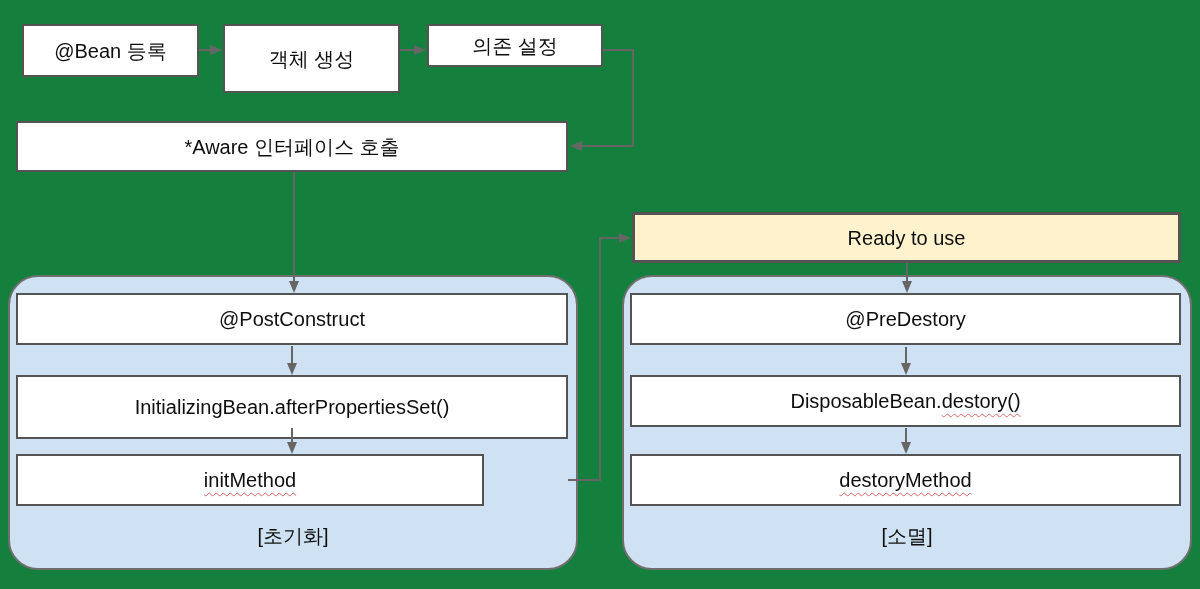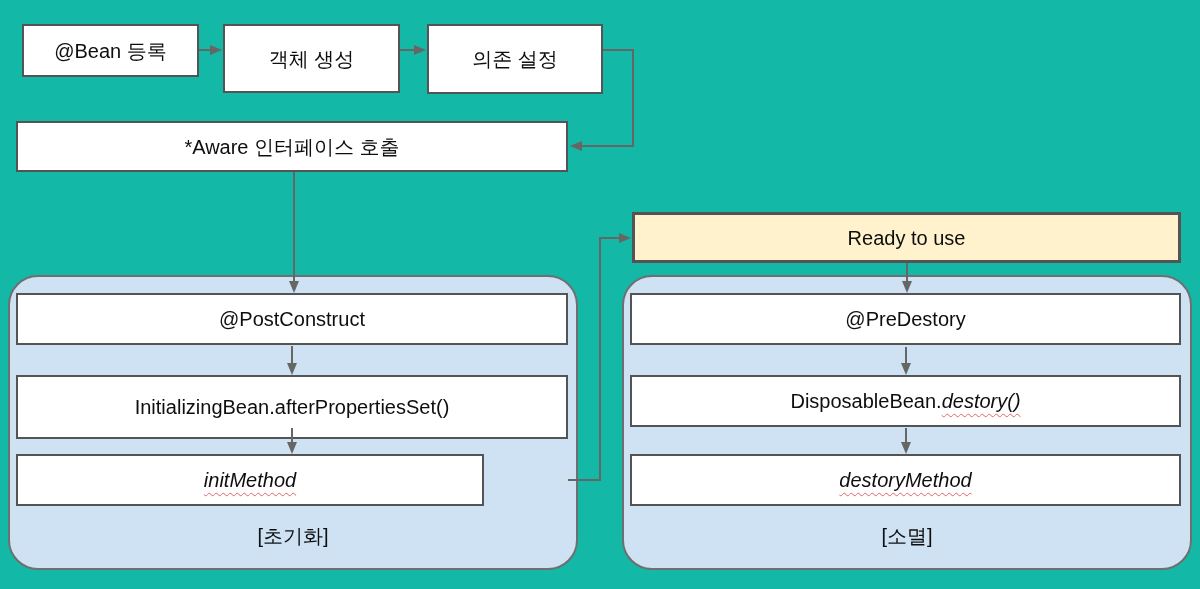--- a/index.html
+++ b/index.html
@@ -1,17 +1,17 @@
 <!DOCTYPE html>
 <html style="--container-fill: #cfe2f3; --container-border: #6f6f6f; --box-border: #545454; --ready-fill: #fff2cc; --arrow: #666666; --squiggle: #e06666;"><head>
 <meta charset="utf-8">
 <style>
   html,body{margin:0;padding:0;background:#fff;}
   .canvas{
-    position:relative;width:1200px;height:589px;background:#14b8a6;overflow:hidden;
+    position:relative;width:1200px;height:589px;background:#15803d;overflow:hidden;
     font-family:"Liberation Sans","DejaVu Sans",sans-serif;color:#0e0e0e;
   }
   .wires{position:absolute;left:0;top:0;pointer-events:none;z-index:3;}
   .wires path{stroke:var(--arrow);stroke-width:2;fill:none;stroke-linejoin:miter;}
   .wires marker path{fill:var(--arrow);stroke:none;}
   .group{
     position:absolute;box-sizing:border-box;z-index:1;
     background:var(--container-fill);border:2px solid var(--container-border);border-radius:30px;
   }
   .box{
@@ -24,21 +24,20 @@
   .caption{
     position:absolute;z-index:2;display:flex;align-items:center;justify-content:center;
     font-size:20px;
   }
   .squiggle{
     text-decoration:underline;
     text-decoration-style:wavy;
     text-decoration-color:var(--squiggle);
     text-decoration-thickness:1px;
     text-underline-offset:5px;
-    font-style:italic;
   }
 </style>
 </head>
 <body>
 
 <div class="canvas">
 
   <svg class="wires" width="1200" height="589" viewBox="0 0 1200 589">
     <defs>
       <marker id="ah" markerUnits="userSpaceOnUse" markerWidth="12" markerHeight="10" viewBox="0 0 12 10" refX="1" refY="5" orient="auto">
@@ -56,21 +55,21 @@
     <path d="M906 347 V364" marker-end="url(#ah)"></path>
     <path d="M906 428 V443" marker-end="url(#ah)"></path>
   </svg>
 
   <div class="box" style="left:22px;top:24px;width:177px;height:53px">
     <span>@Bean 등록</span>
   </div>
   <div class="box" style="left:223px;top:24px;width:177px;height:69px">
     <span>객체 생성</span>
   </div>
-  <div class="box" style="left:427px;top:24px;width:176px;height:70px">
+  <div class="box" style="left:427px;top:24px;width:176px;height:43px">
     <span>의존 설정</span>
   </div>
 
   <div class="box" style="left:16px;top:121px;width:552px;height:51px">
     <span>*Aware 인터페이스 호출</span>
   </div>
 
   <div class="box ready" style="left:632px;top:212px;width:549px;height:51px">
     <span>Ready to use</span>
   </div>

